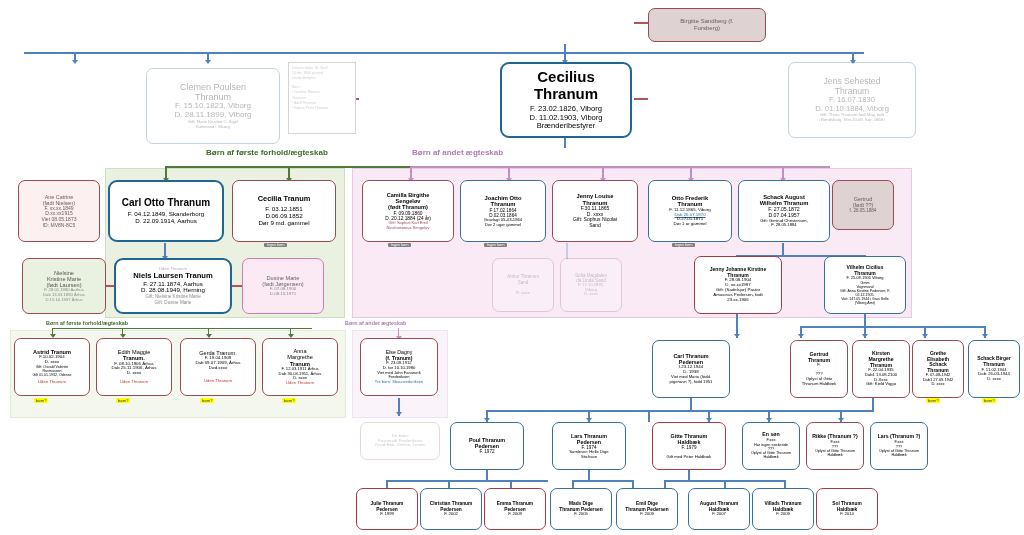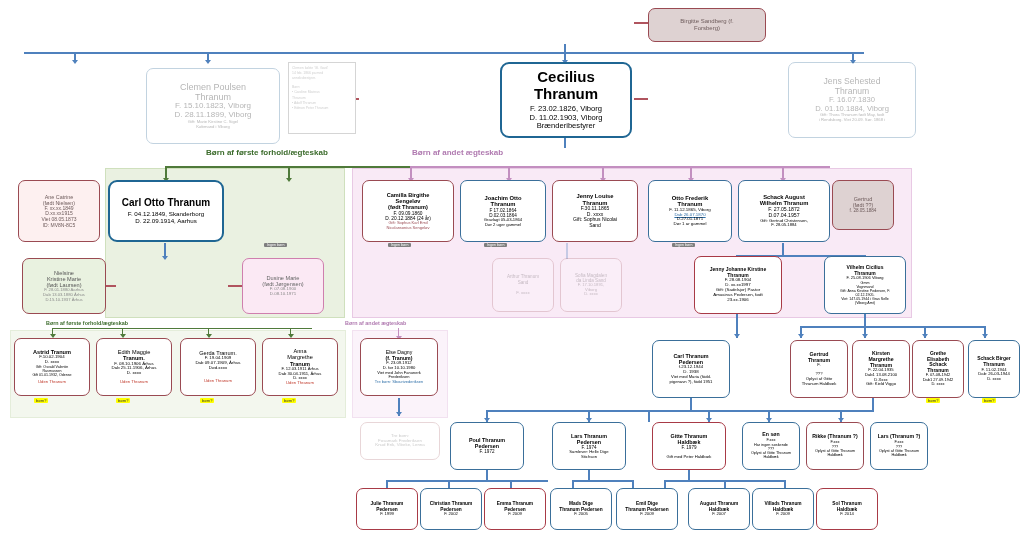--- a/index.html
+++ b/index.html
@@ -219,20 +219,26 @@
     <span class="ln" style="font-size:5px;color:#6d5b5b;">Viet 08.05.1873</span>
     <span class="ln" style="font-size:5px;color:#6d5b5b;">ID: MV8N-8C5</span>
   </div>
 
   <div class="box blue-thick" style="left:108px;top:180px;width:116px;height:62px;">
     <span class="ln nm" style="font-size:10px;">Carl Otto Thranum</span>
     <span class="ln" style="font-size:6.2px;margin-top:2px;">F. 04.12.1849, Skanderborg</span>
     <span class="ln" style="font-size:6.2px;">D. 22.09.1914, Aarhus</span>
   </div>
 
+  <div class="box" style="left:232px;top:180px;width:104px;height:62px;">
+    <span class="ln nm" style="font-size:7.4px;">Cecilia Tranum</span>
+    <span class="ln" style="font-size:6.2px;margin-top:2px;">F. 03.12.1851</span>
+    <span class="ln" style="font-size:6.2px;">D.06.09.1852</span>
+    <span class="ln" style="font-size:6.2px;">Dør 9 md. gammel</span>
+  </div>
   <div class="tag" style="left:264px;top:243px;">Ingen børn</div>
 
   <div class="box" style="left:362px;top:180px;width:92px;height:62px;">
     <span class="ln nm" style="font-size:5.6px;">Camilla  Birgithe</span>
     <span class="ln nm" style="font-size:5.6px;">Sengeløv</span>
     <span class="ln nm" style="font-size:5.6px;">(født Thranum)</span>
     <span class="ln" style="font-size:4.8px;">F. 09.09.1860</span>
     <span class="ln" style="font-size:4.8px;">D. 20.12.1884 (24 år)</span>
     <span class="ln" style="font-size:4px;color:#9a4a52;">Gift: Sophus Karl Emil</span>
     <span class="ln" style="font-size:4px;color:#9a4a52;">Nicolansonius Sengeløv</span>
@@ -285,20 +291,28 @@
 
   <div class="box greenbg" style="left:22px;top:258px;width:84px;height:56px;">
     <span class="ln" style="font-size:5.6px;color:#555;">Nielsine</span>
     <span class="ln" style="font-size:5.6px;color:#555;">Kristine Marie</span>
     <span class="ln" style="font-size:5.6px;color:#555;">(født Laursen)</span>
     <span class="ln" style="font-size:4.2px;color:#8a8a8a;">F. 28.01.1880 Aarhus</span>
     <span class="ln" style="font-size:4.2px;color:#8a8a8a;">Dåb 13.03.1880 Århus</span>
     <span class="ln" style="font-size:4.2px;color:#8a8a8a;">D.15.10.1937 Århus</span>
   </div>
 
+  <div class="box blue-thick" style="left:114px;top:258px;width:118px;height:56px;">
+    <span class="ln" style="font-size:4.2px;color:#c9a2c9;">Uden Thranum</span>
+    <span class="ln nm" style="font-size:7.6px;">Niels Laursen Tranum</span>
+    <span class="ln" style="font-size:6.2px;">F. 27.11.1874, Aarhus</span>
+    <span class="ln" style="font-size:6.2px;">D. 28.08.1949, Herning</span>
+    <span class="ln" style="font-size:4.6px;color:#8a8a8a;">Gift: Nielsine Kristine Marie</span>
+    <span class="ln" style="font-size:4.6px;color:#8a8a8a;">Gift: Dusine Marie</span>
+  </div>
 
   <div class="box pinkbg" style="left:242px;top:258px;width:82px;height:56px;">
     <span class="ln" style="font-size:5.6px;color:#666;">Dusine Marie</span>
     <span class="ln" style="font-size:5.6px;color:#666;">(født  Jørgensen)</span>
     <span class="ln" style="font-size:4.4px;color:#8a8a8a;">F. 07.08.1900</span>
     <span class="ln" style="font-size:4.4px;color:#8a8a8a;">D.08.10.1971</span>
   </div>
 
   <div class="box ghost2" style="left:492px;top:258px;width:62px;height:54px;">
     <span class="ln" style="font-size:4.6px;">Arthur Thranum</span>

